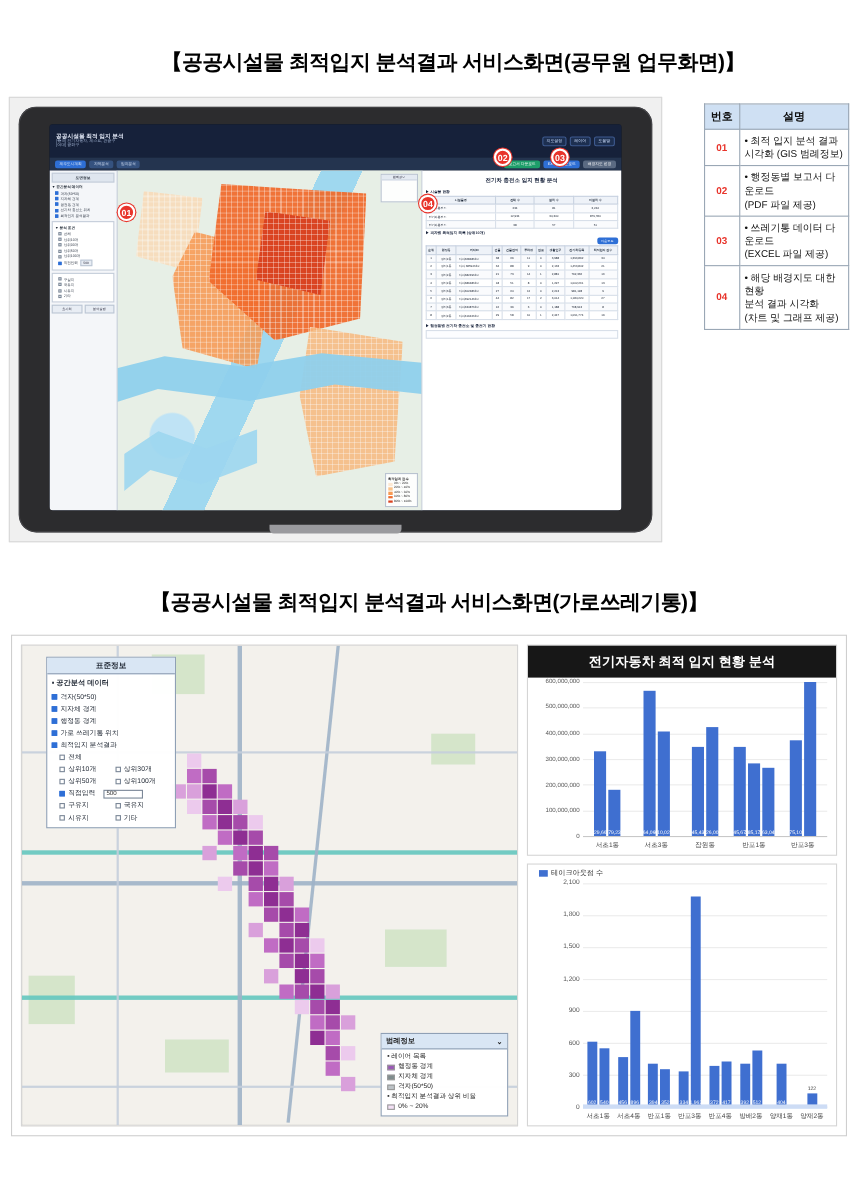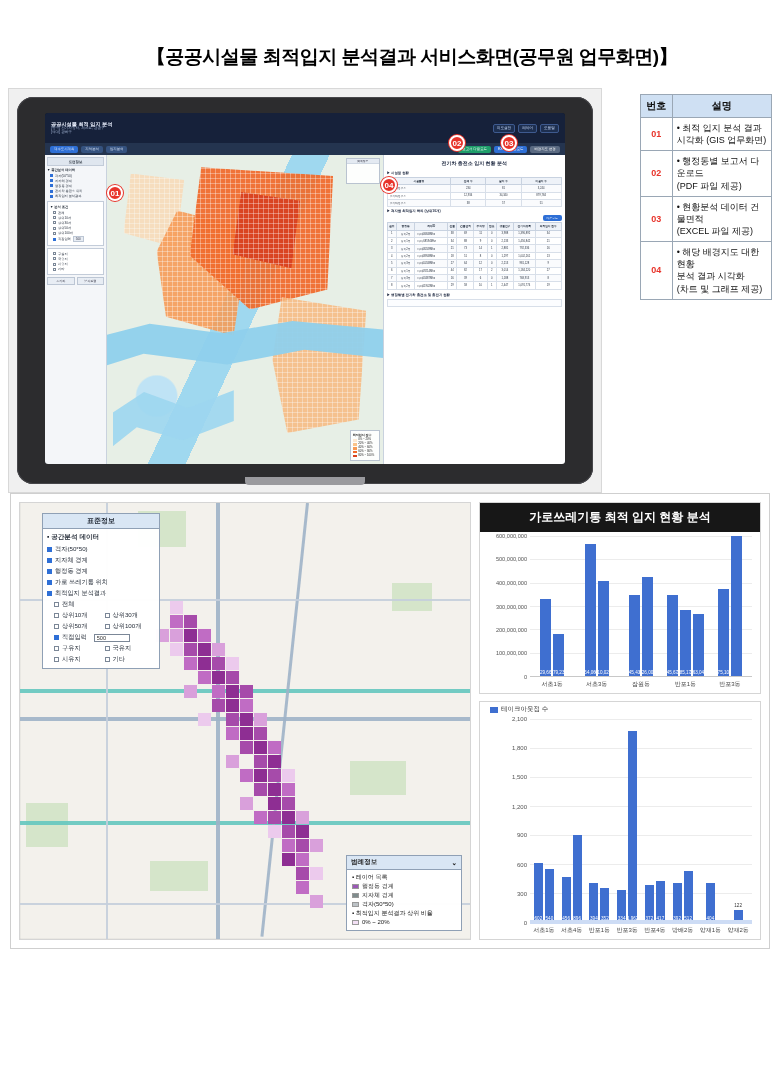--- a/index.html
+++ b/index.html
@@ -769,42 +769,43 @@
 
     <table class="legend-table">
       <tbody>
           <tr>
         <th>번호</th>
         <th>설명</th>
       </tr>
       <tr>
         <td class="num">01</td>
         <td style="white-space:pre-line">• 최적 입지 분석 결과
-  시각화 (GIS 업무화면)</td>
+  시각화 (GIS 범례정보)</td>
       </tr>
       <tr>
         <td class="num">02</td>
         <td style="white-space:pre-line">• 행정동별 보고서 다운로드
   (PDF 파일 제공)</td>
       </tr>
       <tr>
         <td class="num">03</td>
-        <td style="white-space:pre-line">• 현황분석 데이터 건물면적
+        <td style="white-space:pre-line">• 쓰레기통 데이터 다운로드
   (EXCEL 파일 제공)</td>
       </tr>
       <tr>
         <td class="num">04</td>
         <td style="white-space:pre-line">• 해당 배경지도 대한 현황
   분석 결과 시각화
   (차트 및 그래프 제공)</td>
       </tr>
     </tbody>
       </table>
   </div>
 
+  <div class="section-title" id="title-2">【공공시설물  최적입지  분석결과  서비스화면(가로쓰레기통)】</div>
 
   <div class="sec2">
 
     <div class="s2-map">
       <div class="s2-map-bg"></div>
 
       <div class="s2-green" style="left:118px; top:8px; width:48px; height:36px;"></div>
       <div class="s2-green" style="left:6px; top:300px; width:42px; height:44px;"></div>
       <div class="s2-green" style="left:130px; top:358px; width:58px; height:30px;"></div>
       <div class="s2-green" style="left:330px; top:258px; width:56px; height:34px;"></div>
@@ -984,21 +985,21 @@
               <span class="slb-sw" style="background:#f3e0f5"></span>
               <span>0% ~ 20%</span>
             </div>
         </div>
       </div>
     </div>
 
     <div class="s2-right">
 
       <div class="chart-card top">
-        <div class="cc-head-dark">가로쓰레기통 최적 입지 현황 분석</div>
+        <div class="cc-head-dark">전기자동차 최적 입지 현황 분석</div>
         <div class="plot">
           <div class="plot-inner">
             <div class="y-axis">
               <span class="y-tick" style="top:0%">600,000,000</span>
               <span class="y-tick" style="top:16.6%">500,000,000</span>
               <span class="y-tick" style="top:33.3%">400,000,000</span>
               <span class="y-tick" style="top:50%">300,000,000</span>
               <span class="y-tick" style="top:66.6%">200,000,000</span>
               <span class="y-tick" style="top:83.3%">100,000,000</span>
               <span class="y-tick" style="top:100%">0</span>

